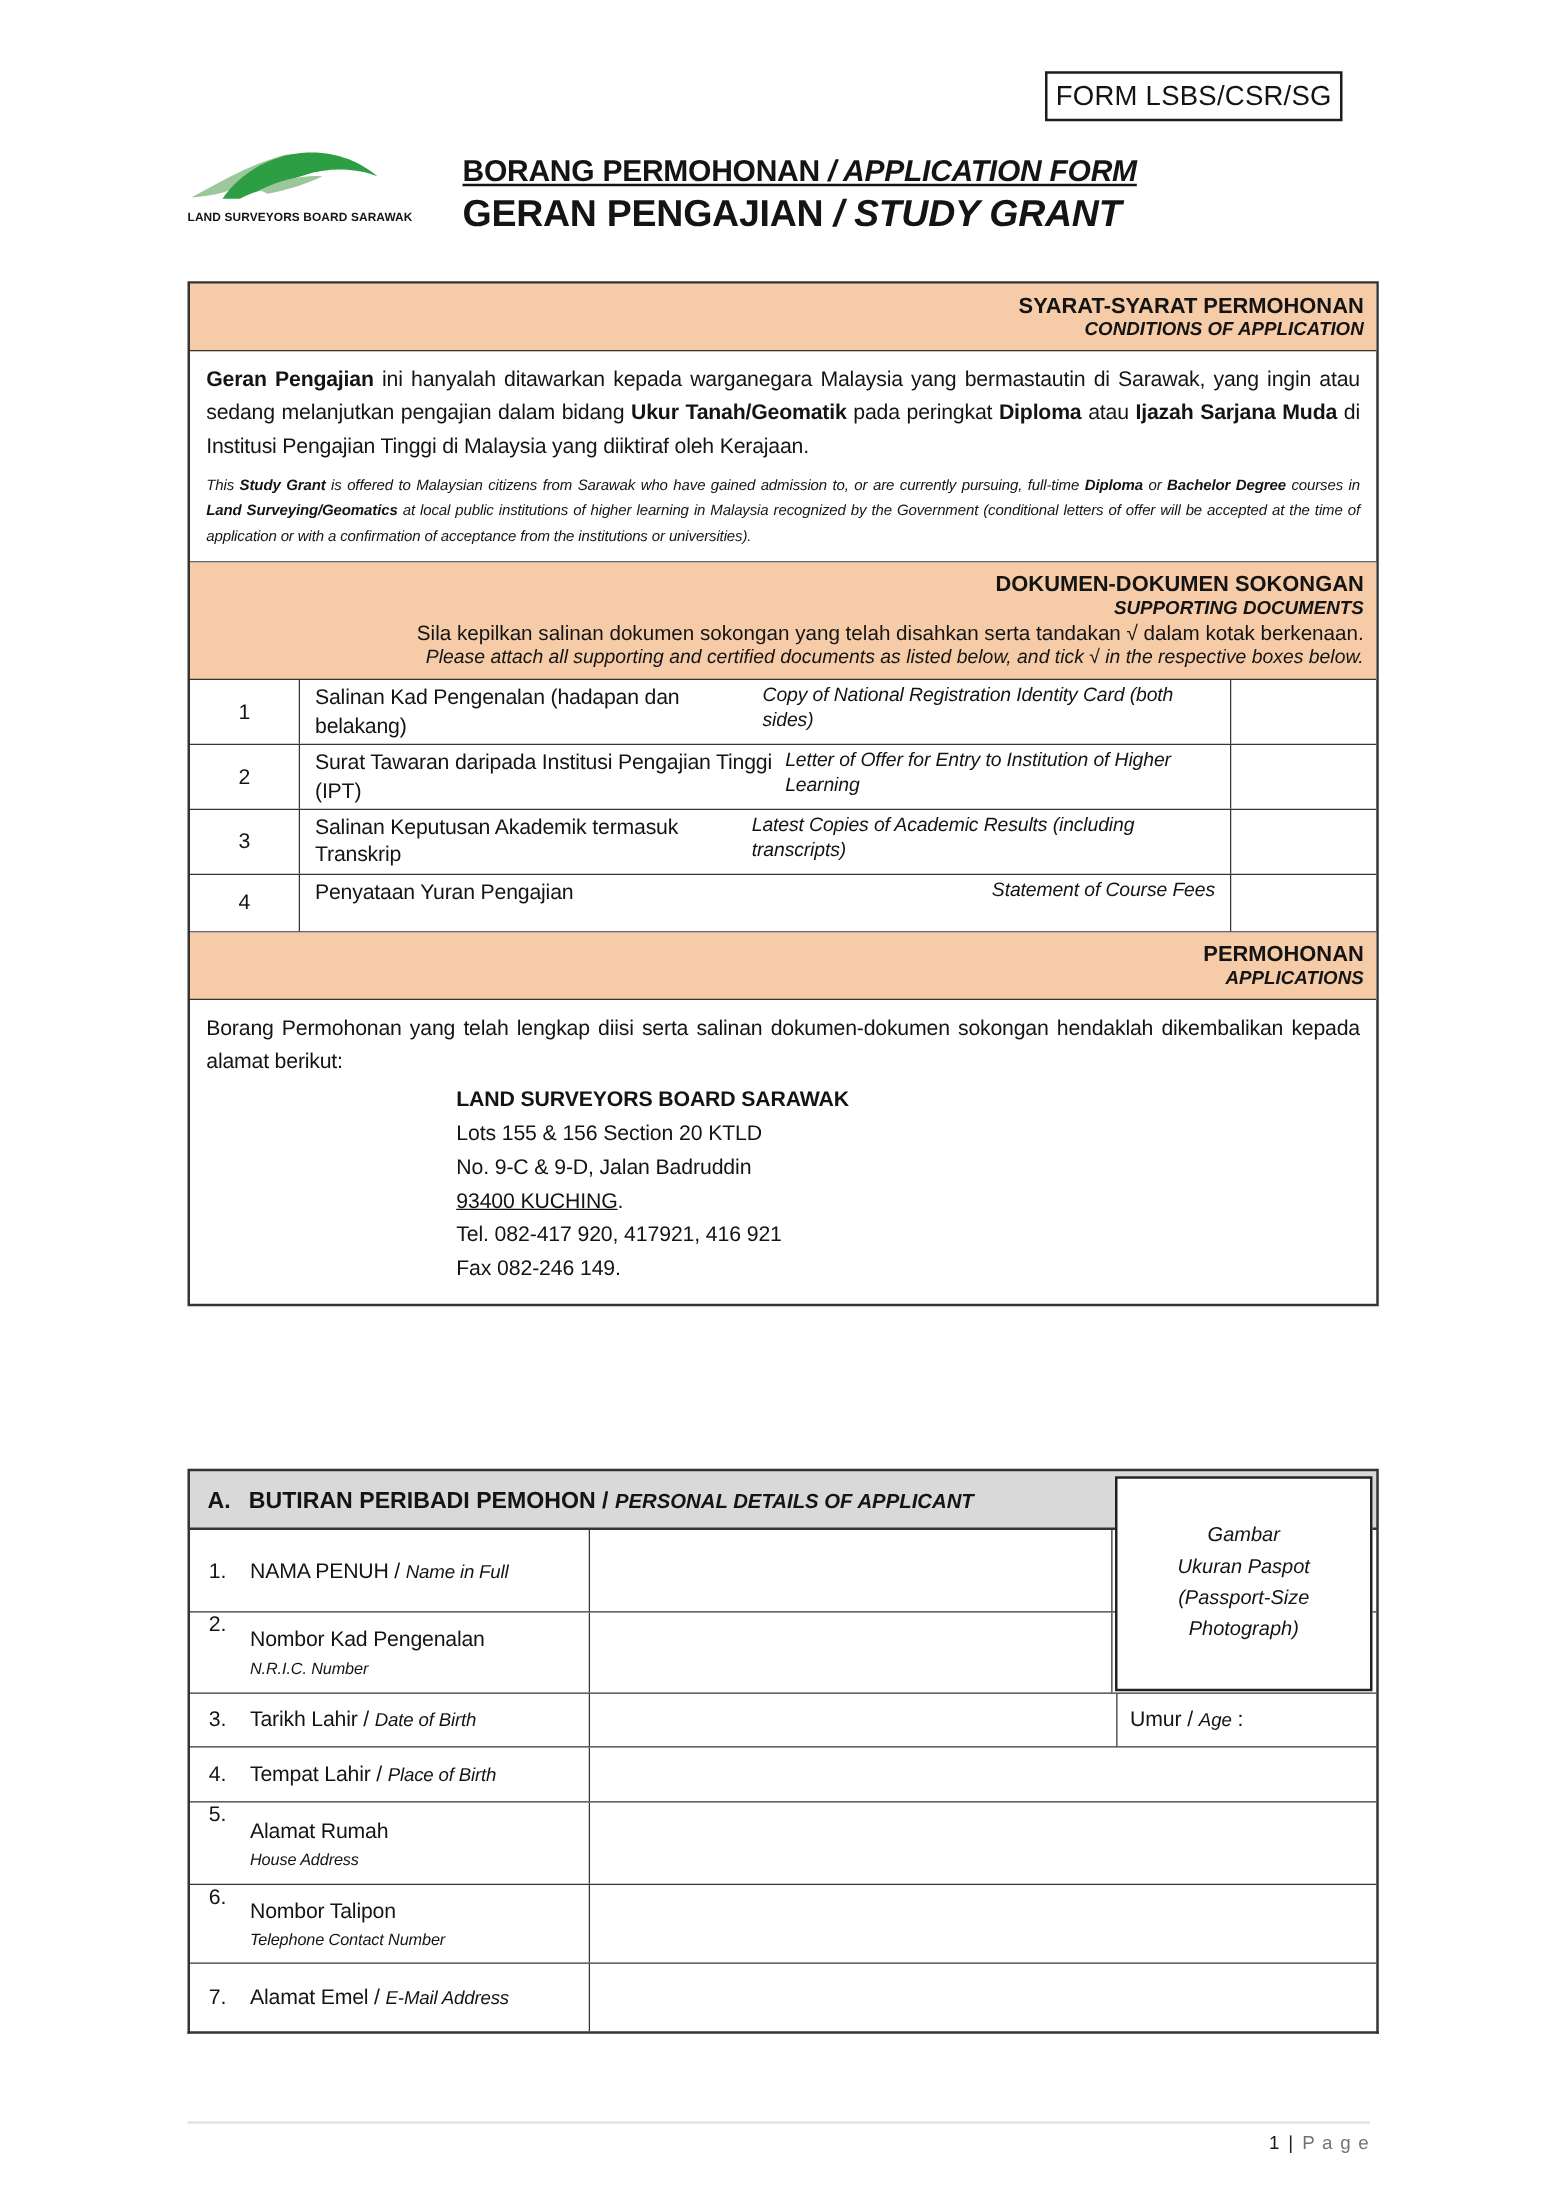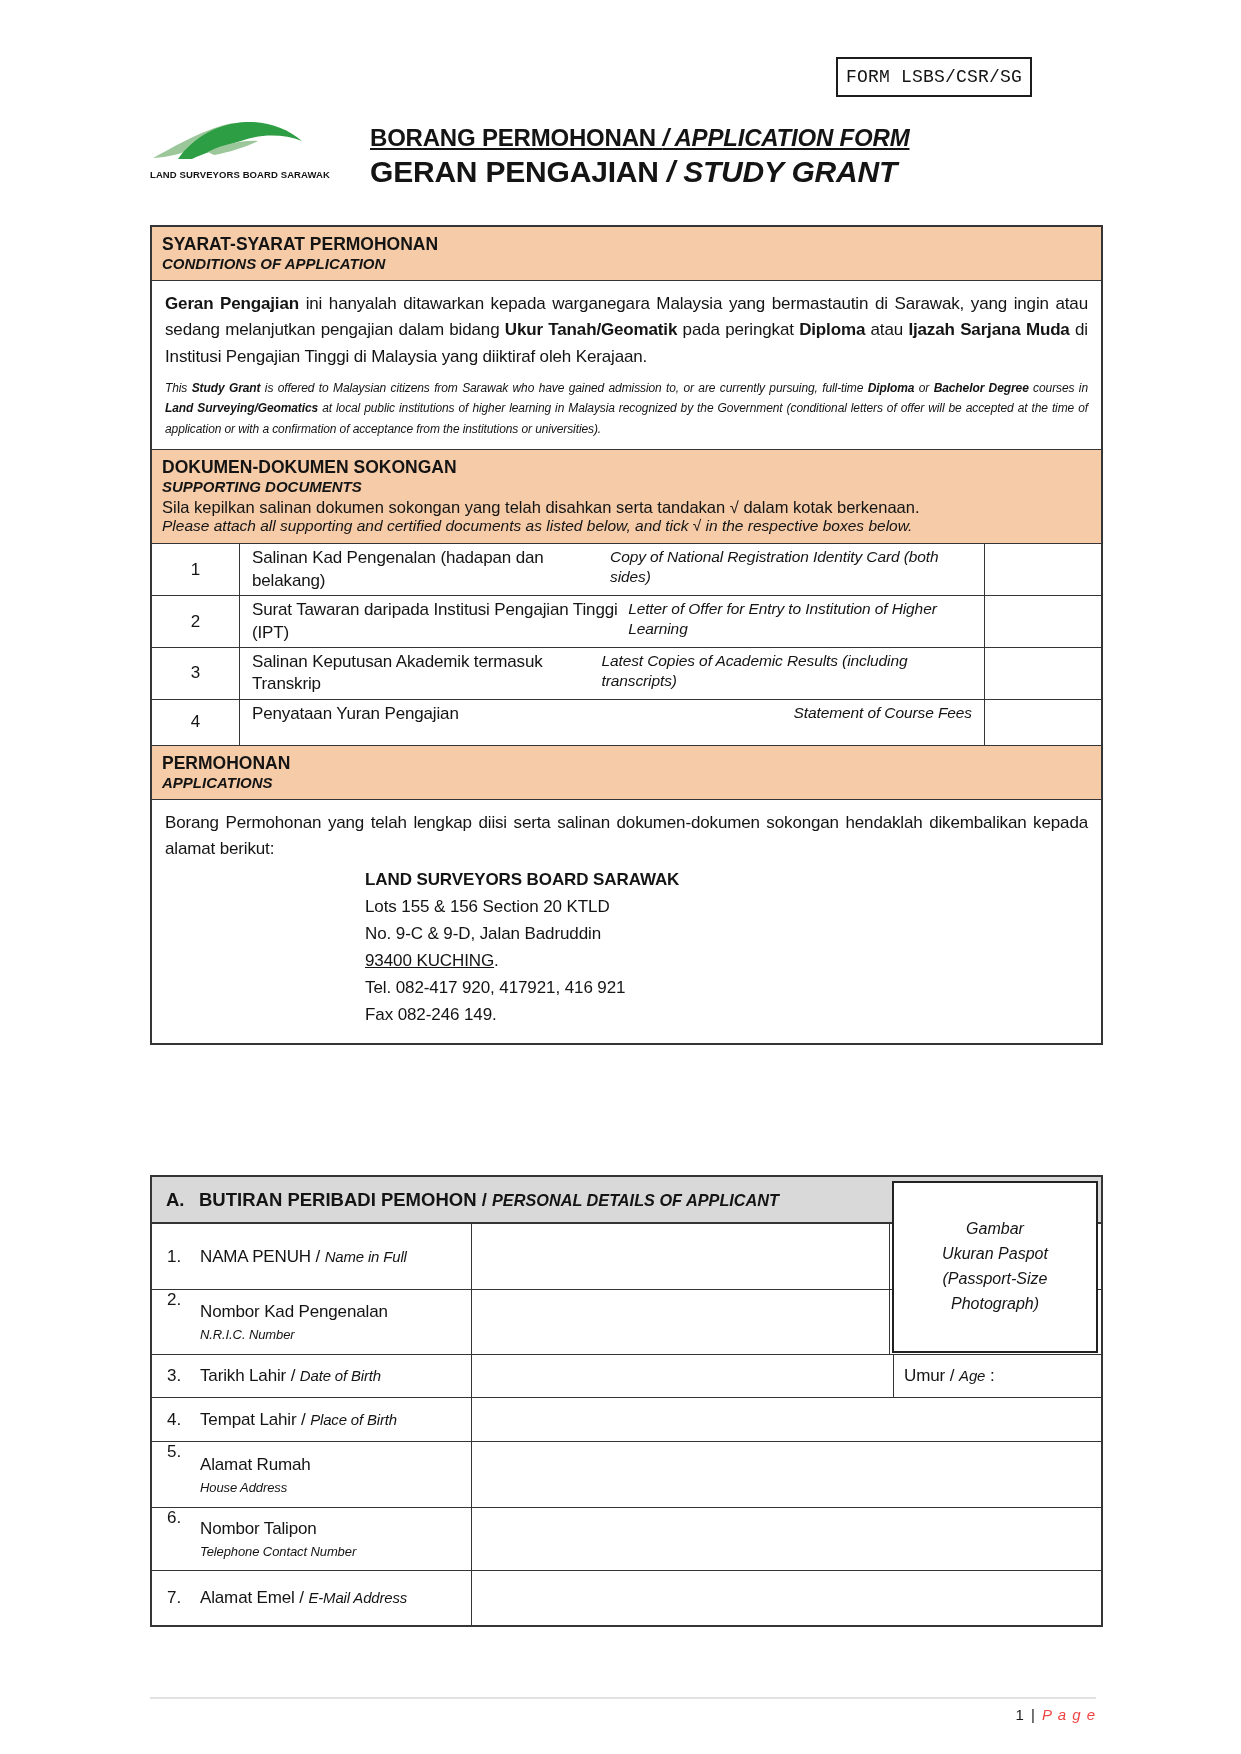--- a/index.html
+++ b/index.html
@@ -4,37 +4,37 @@
 <style>
   * { margin:0; padding:0; box-sizing:border-box; }
   html,body { background:#ffffff; }
   .page {
     position:relative; width:1241px; height:1754px; background:#ffffff;
     font-family:"Liberation Sans","DejaVu Sans",sans-serif; color:#141414; overflow:hidden;
   }
 
   
   .form-code {
-    position:absolute; left:836px; top:57px; width:196px; height:40px;
+    position:absolute; left:836px; top:57px; width:238px; height:40px;
     border:2px solid #1c1c1c; display:flex; align-items:center; justify-content:center;
-    font-size:18px; letter-spacing:.2px;font-family:Liberation Mono, monospace;
+    font-size:22px; letter-spacing:.2px;
   }
 
   
   .header { position:absolute; left:150px; top:110px; width:953px; display:flex; align-items:flex-start; }
   .logo { width:172px; }
   .logo svg { display:block; margin-top:6px; }
   .logo-caption { font-size:9.5px; font-weight:bold; letter-spacing:.1px; white-space:nowrap; margin-top:3px; }
   .titles { margin-left:48px; padding-top:14px; }
   .title-1 { font-size:24px; line-height:1.2; letter-spacing:-.2px;text-decoration:underline; }
   .title-2 { font-size:30px; line-height:1.25; letter-spacing:-.2px; }
 
   
   .main-table { position:absolute; left:150px; top:225px; width:953px; border:2px solid #353535; background:#fff; }
-  .peach { background:#F6CBA7; text-align:left; border-bottom:1.5px solid #353535; padding:7px 10px 8px; }
+  .peach { background:#F6CBA7; text-align:right; border-bottom:1.5px solid #353535; padding:7px 10px 8px; }
   .h-ms  { font-weight:bold; font-size:17.5px; }
   .h-en  { font-weight:bold; font-style:italic; font-size:15px; }
   .note-ms { font-size:16.5px; margin-top:3px; }
   .note-en { font-style:italic; font-size:15.5px; }
 
   .cond-body { padding:10px 13px 10px; border-bottom:1.5px solid #353535; }
   .para-ms { font-size:17px; line-height:1.55; text-align:justify; letter-spacing:-.15px; }
   .para-en { font-size:12px; font-style:italic; line-height:1.7; text-align:justify; letter-spacing:-.1px; margin-top:8px; }
 
   .doc-row { display:flex; border-bottom:1.5px solid #353535; min-height:46px; }
@@ -82,21 +82,21 @@
 
   
   .sm { font-size:.88em; }
 
   
   .footer { position:absolute; left:150px; top:1697px; width:946px; }
   .footer-line { height:2px; background:#e2e2e2; }
   .footer-text { text-align:right; margin-top:7px; font-size:15px; }
   .pg-num { color:#1a1a1a; }
   .pg-sep { color:#1a1a1a; margin:0 3px; }
-  .pg-label { color:#ef4444; letter-spacing:1px;font-style:italic; }
+  .pg-label { color:#737373; letter-spacing:1px; }
 </style>
 </head>
 <body>
 
 <div class="page">
 
   <div class="form-code">FORM LSBS/CSR/SG</div>
 
   <div class="header">
     <div class="logo">

